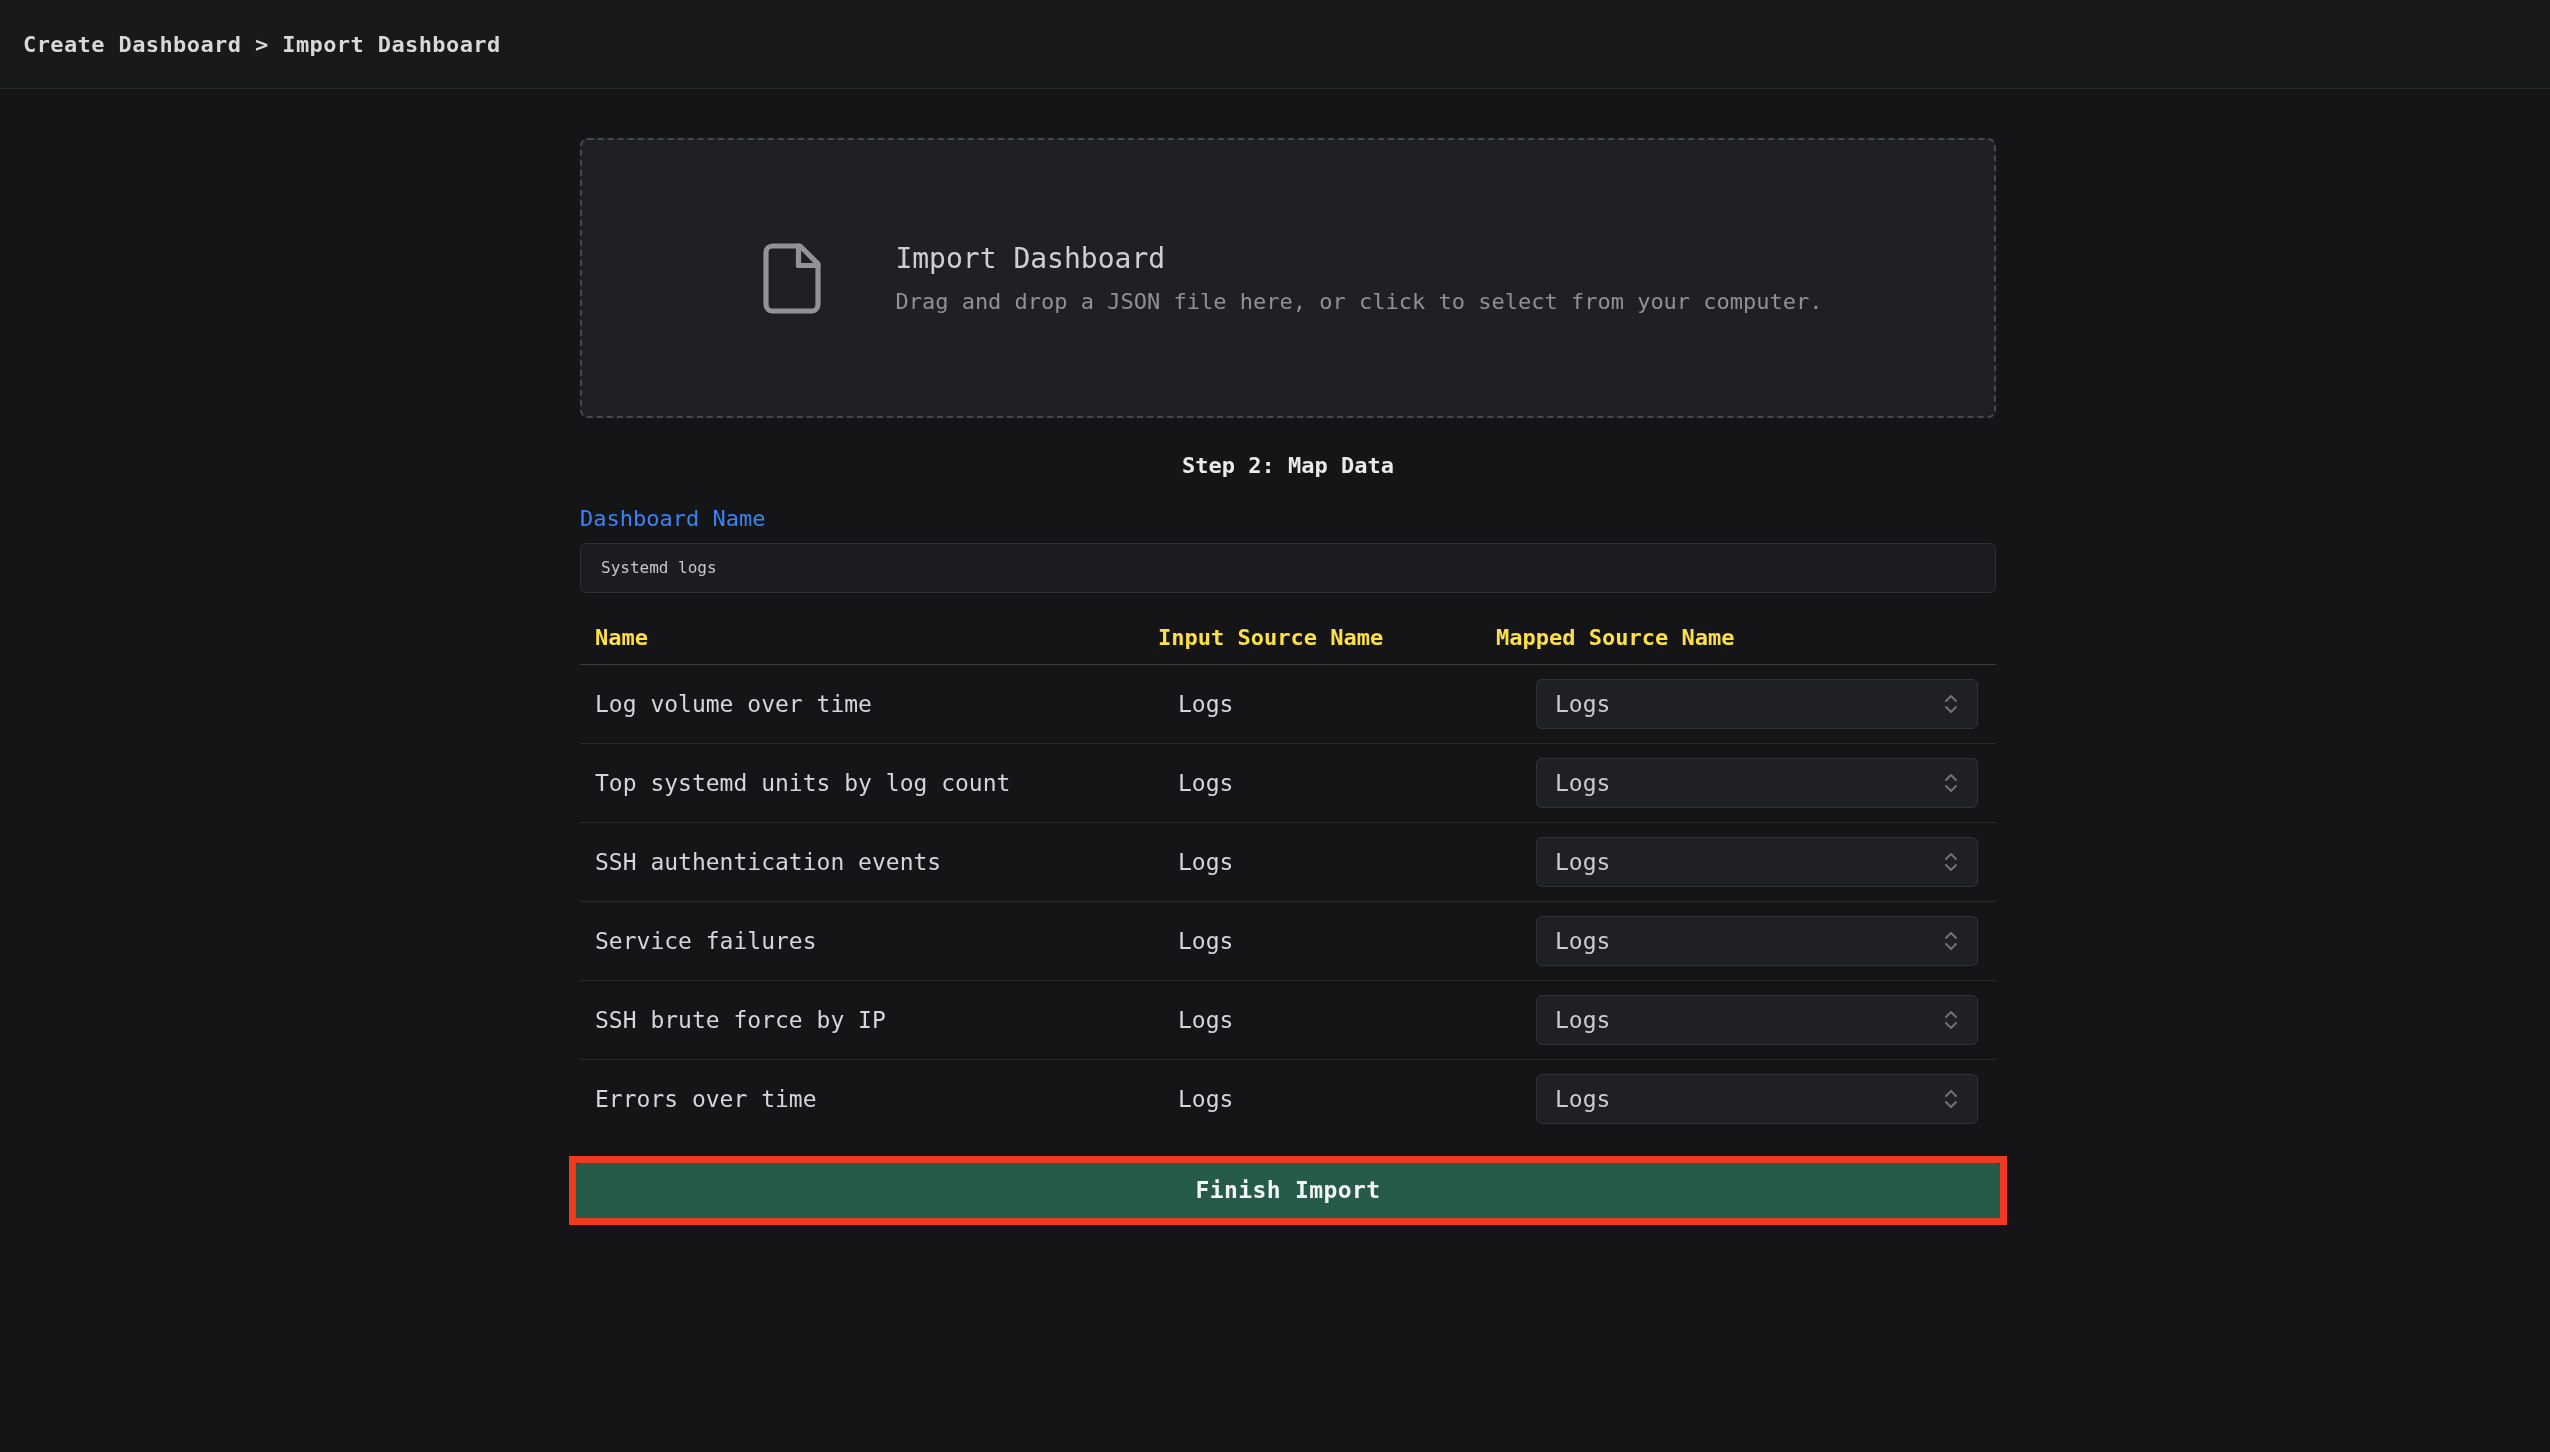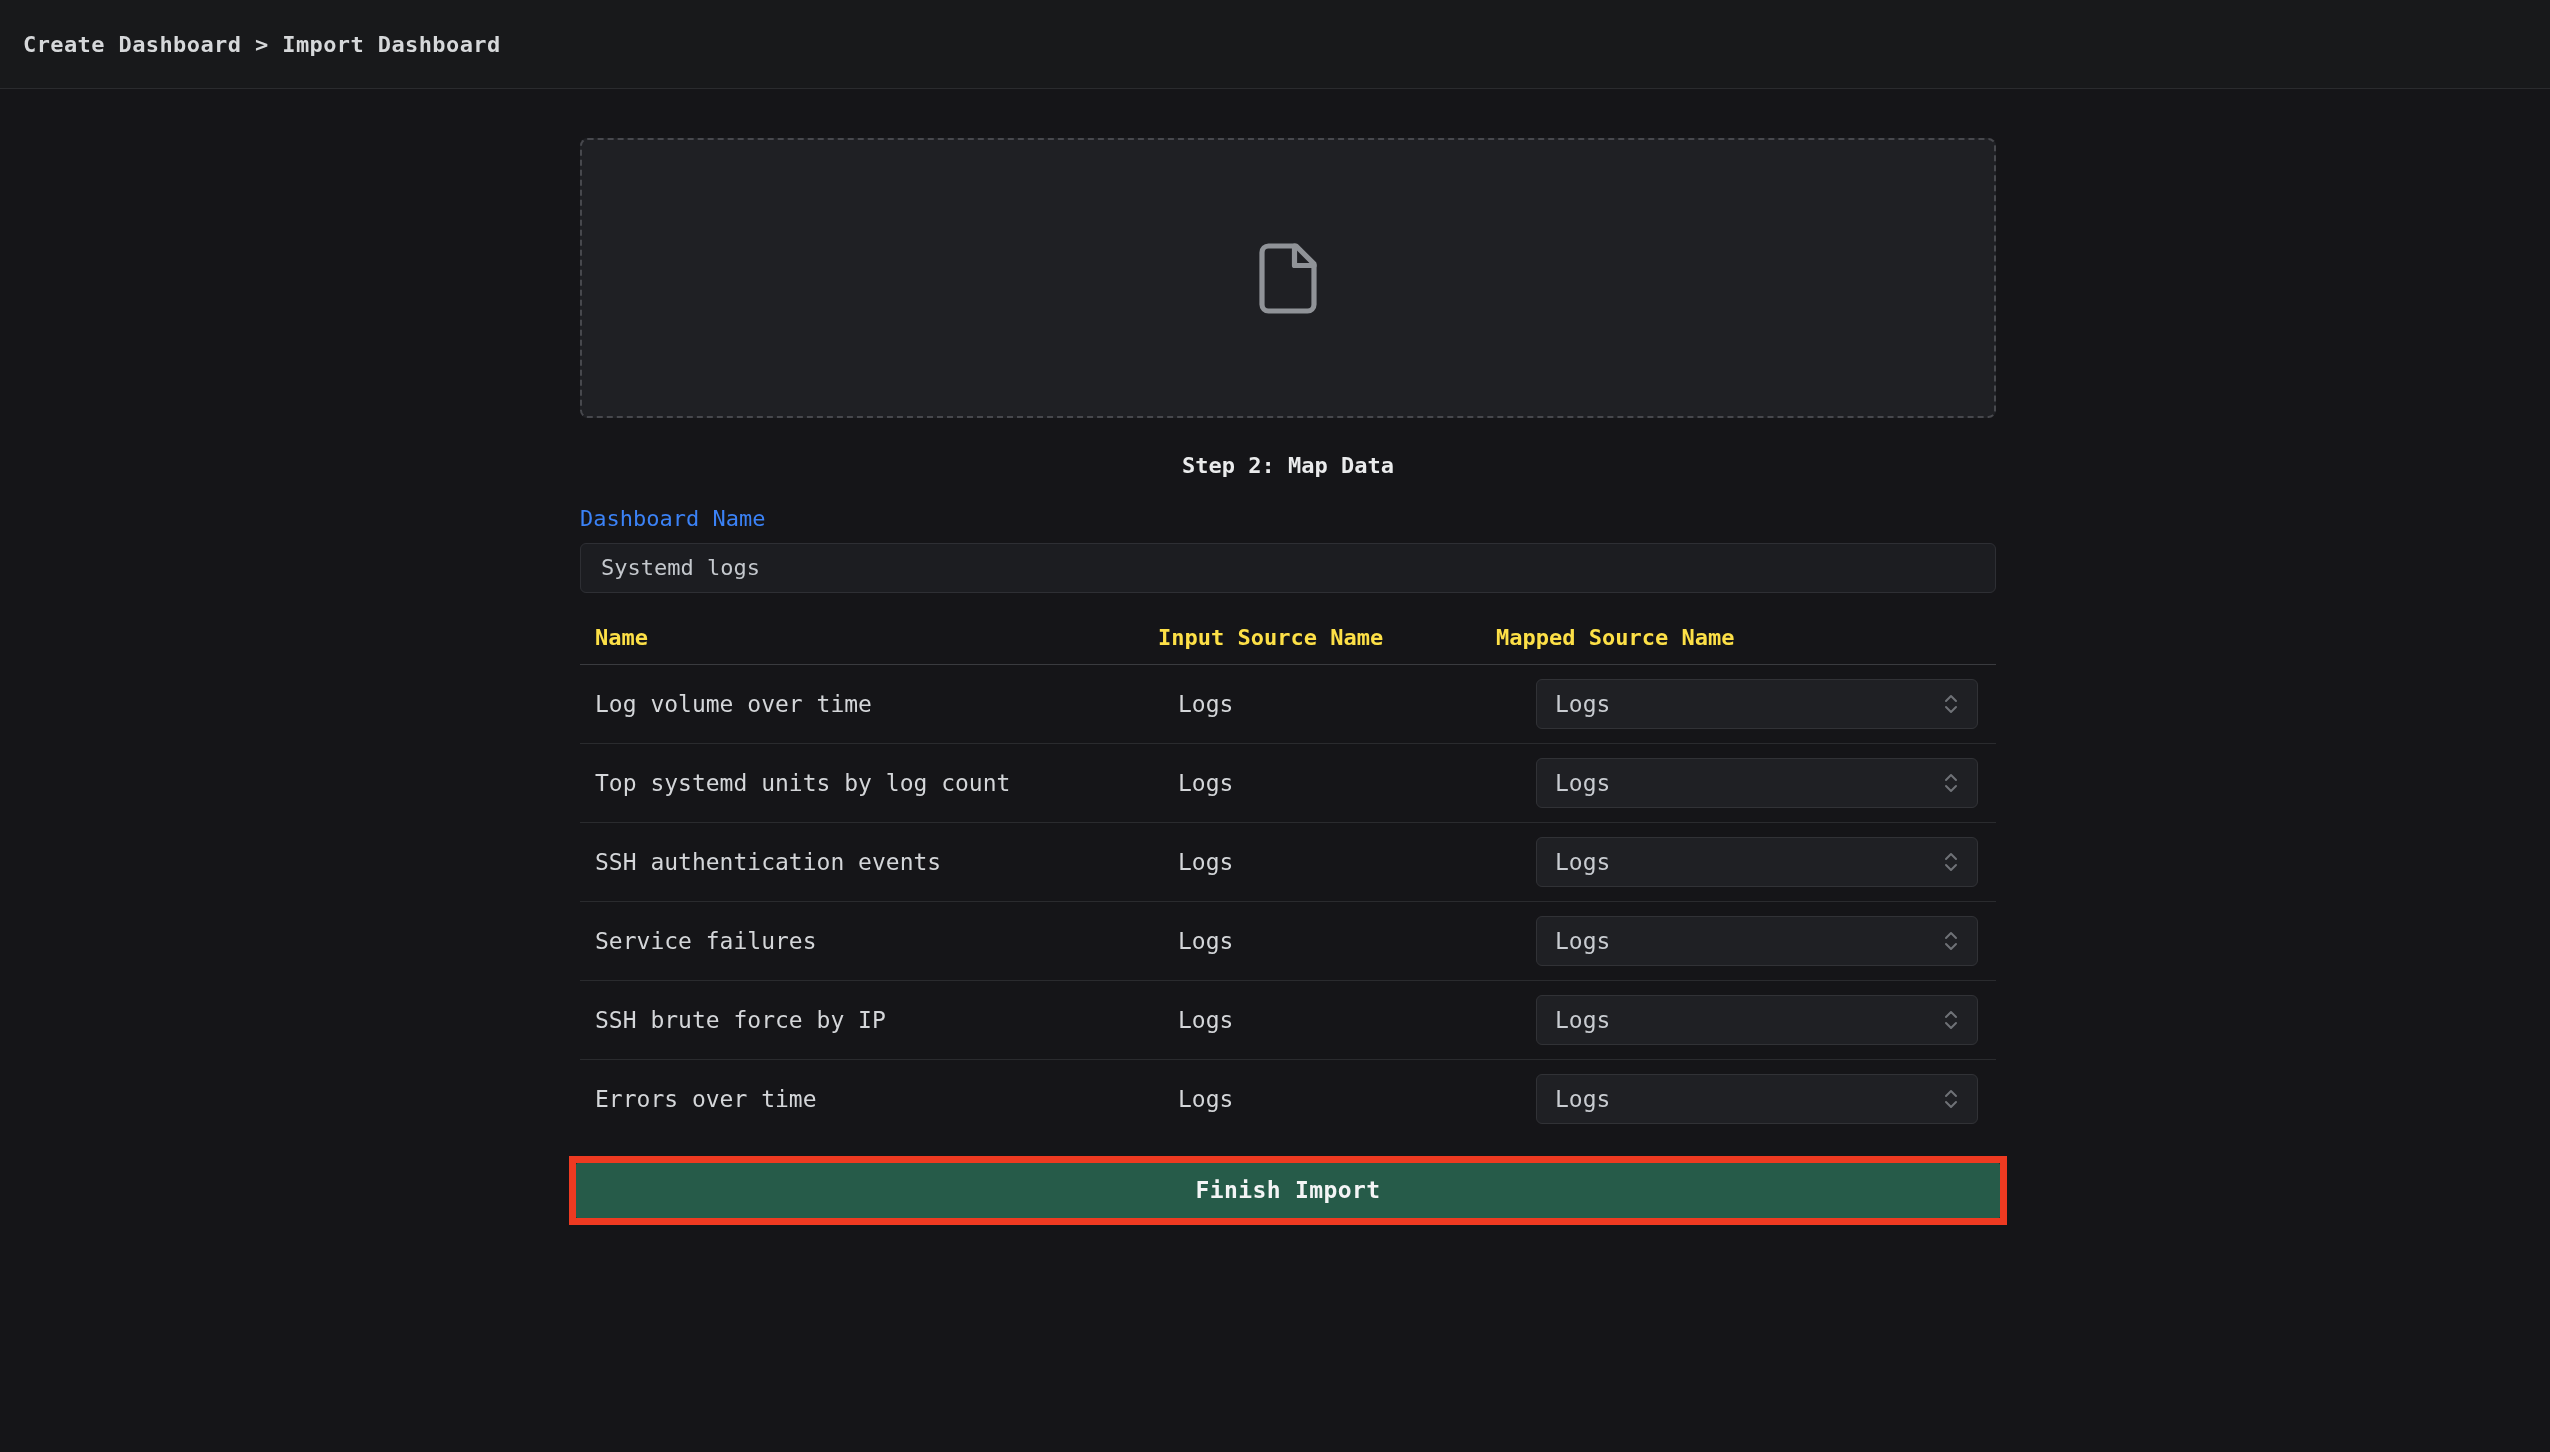--- a/index.html
+++ b/index.html
@@ -77,21 +77,21 @@
     display: block;
     box-sizing: border-box;
     width: 100%;
     height: 50px;
     margin-top: 10.7px;
     background: #1c1d21;
     border: 1.5px solid #2e2f34;
     border-radius: 6px;
     padding: 0 20px;
     font-family: inherit;
-    font-size: 22px;
+    font-size: 16px;
     color: #c4c8cd;
     outline: none;
   }
   .table { margin-top: 18px; }
   .thead, .trow {
     display: grid;
     grid-template-columns: 563px 338px 1fr;
     align-items: center;
     padding: 0 18px 0 15px;
   }
@@ -151,20 +151,24 @@
   <div class="breadcrumb">Create Dashboard &gt; Import Dashboard</div>
 </header>
 
 <main class="content">
 
   <div class="dropzone">
     <svg class="dz-icon" viewBox="0 0 24 24" width="78" height="81" fill="none" stroke="#909398" stroke-width="1.6" stroke-linecap="round" stroke-linejoin="round">
       <path d="M14.5 2H6a2 2 0 0 0-2 2v16a2 2 0 0 0 2 2h12a2 2 0 0 0 2-2V7.5L14.5 2z"></path>
       <polyline points="14 2 14 8 20 8"></polyline>
     </svg>
+    <div class="dz-text">
+      <div class="dz-title">Import Dashboard</div>
+      <div class="dz-sub">Drag and drop a JSON file here, or click to select from your computer.</div>
+    </div>
   </div>
 
   <h2 class="step-heading">Step 2: Map Data</h2>
 
   <label class="field-label">Dashboard Name</label>
   <input class="name-input" type="text" value="Systemd logs" style="">
 
   <div class="table">
     <div class="thead">
       <div>Name</div>

